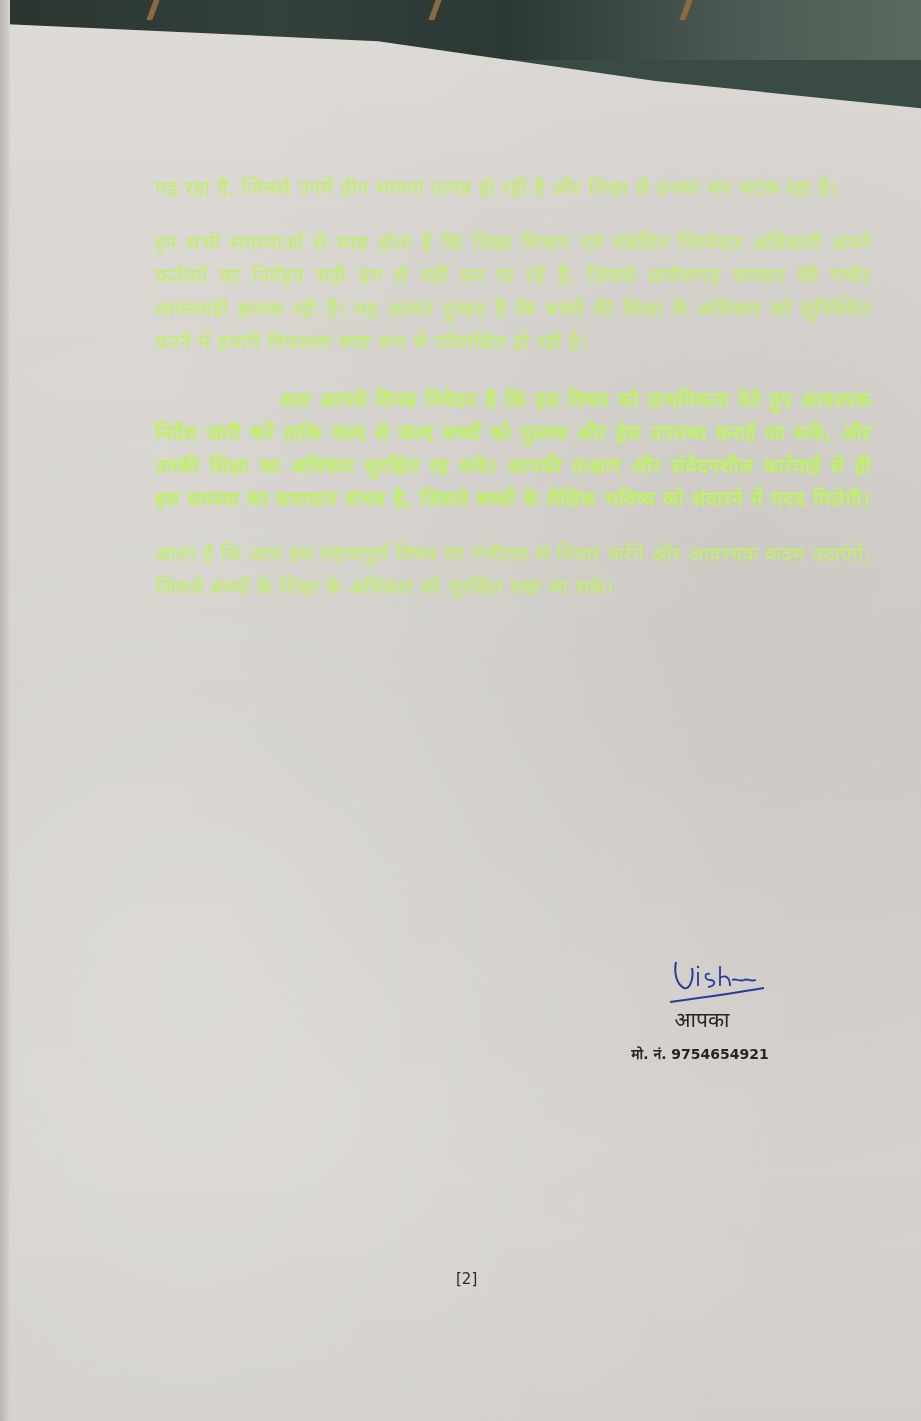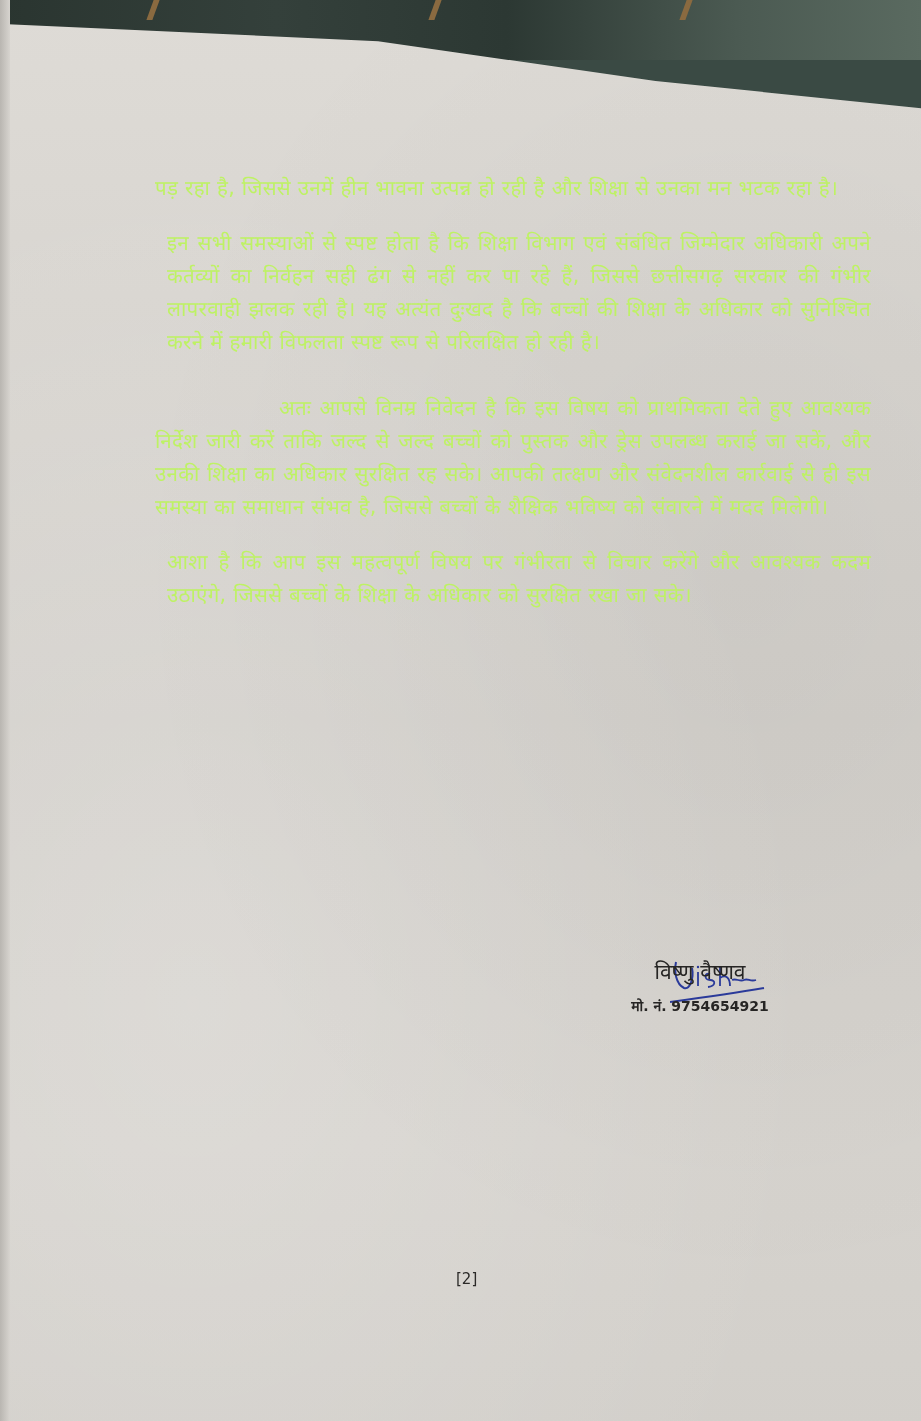--- a/index.html
+++ b/index.html
@@ -66,25 +66,25 @@
       line-height: 33px;
       text-align: justify;
       letter-spacing: 0.3px;
     }
     .para {
       margin: 0 0 16px 0;
       text-align-last: left;
     }
     .para.indent {
       text-indent: 124px;
-      margin-top: 33px;
+      margin-top: 25px;
+      font-weight: bold;
     }
     .para.gap {
       margin-top: 22px;
-      margin-left: 12px;
     }
     .signature-block {
       position: absolute;
       left: 560px;
       top: 955px;
       width: 300px;
       text-align: center;
       color: #262524;
       font-family: "DejaVu Sans", sans-serif;
       font-size: 21px;
@@ -136,17 +136,17 @@
 <svg class="signature" viewBox="0 0 96 48">
   <path d="M6 4 C4 14, 6 26, 14 30 C20 32, 24 20, 22 10" fill="none" stroke="#2a3a9a" stroke-width="2"></path>
   <path d="M28 14 L28 28" fill="none" stroke="#2a3a9a" stroke-width="1.8"></path>
   <circle cx="28" cy="9" r="1.2" fill="#2a3a9a"></circle>
   <path d="M40 16 C34 14, 34 22, 40 22 C46 22, 46 28, 38 29" fill="none" stroke="#2a3a9a" stroke-width="1.8"></path>
   <path d="M50 8 L50 28 M50 20 C56 16, 60 20, 60 28 M62 22 C66 20, 70 24, 74 22 C78 20, 80 24, 86 22" fill="none" stroke="#2a3a9a" stroke-width="1.8"></path>
   <path d="M0 44 C30 40, 60 36, 94 30" fill="none" stroke="#2a3a9a" stroke-width="2"></path>
 </svg>
 
 <div class="signature-block">
-  <span class="sig-line sig-2">विष्णु वैष्णव</span>
+  <span class="sig-line sig-1">आपका</span>
   <span class="sig-line sig-5">मो. नं. 9754654921</span>
 </div>
 
 <div class="page-number">[2]</div>
 
 </body></html>

